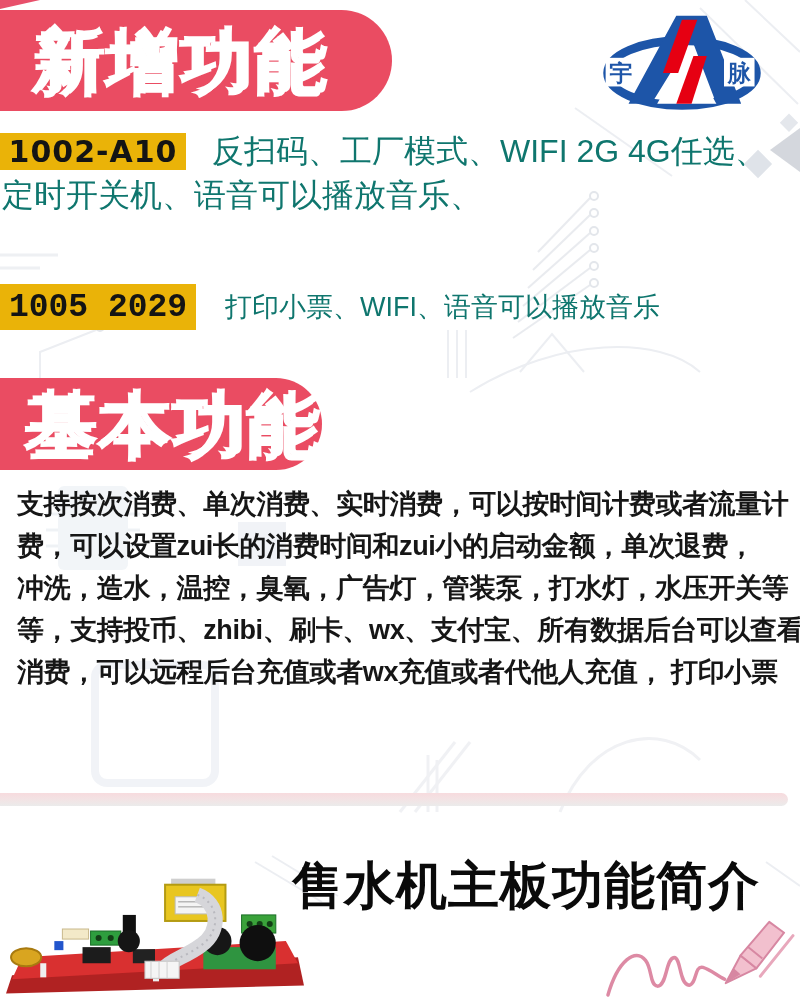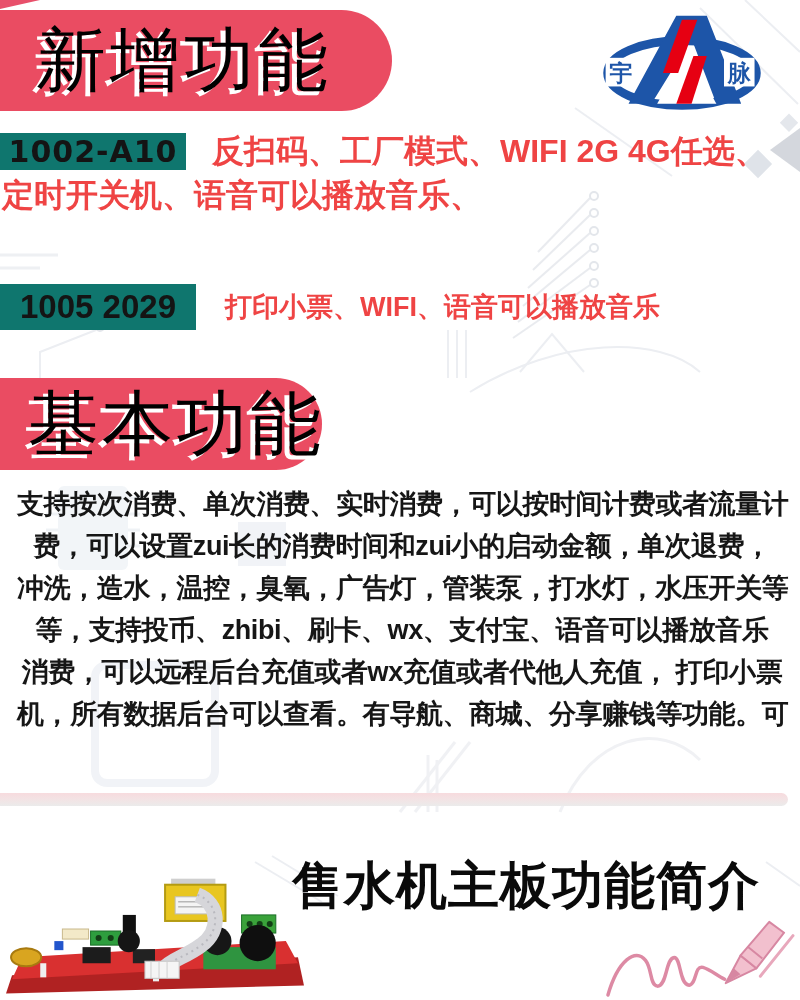--- a/index.html
+++ b/index.html
@@ -8,56 +8,56 @@
     background:#ffffff;
     font-family:"Liberation Sans","DejaVu Sans",sans-serif;
     color:#121212;
   }
   .layer{position:absolute;left:0;top:0;width:800px;height:1000px;}
   #bg-decor{z-index:0;pointer-events:none;}
   .content{position:absolute;z-index:1;}
 
   
   .banner{
-    position:absolute;left:0;background:#ea4c62;color:#000000;
-    display:flex;align-items:center;font-weight:400;
+    position:absolute;left:0;background:#ea4c62;color:#ffffff;
+    display:flex;align-items:center;font-weight:700;
   }
   .banner .banner-text{
     text-shadow:-5px 4px 0 #ffffff;letter-spacing:4px;white-space:nowrap;
   }
   #banner-new{top:10px;width:392px;height:101px;border-radius:0 56px 56px 0;}
   #banner-new .banner-text{font-size:70px;margin-left:36px;}
   #banner-basic{top:378px;width:322px;height:92px;border-radius:0 46px 46px 0;}
   #banner-basic .banner-text{font-size:71px;margin-left:28px;letter-spacing:3px;}
   #corner-wedge{
     position:absolute;left:0;top:0;width:40px;height:9px;background:#e8506b;
     clip-path:polygon(0 0,100% 0,0 100%);z-index:1;
   }
 
   
   .model-label{
-    background:#0f766e;color:#141414;font-weight:bold;
+    background:#eab308;color:#141414;font-weight:bold;
     display:flex;align-items:center;justify-content:center;white-space:nowrap;
   }
   #sec-1002{left:0;top:133px;width:800px;}
   #sec-1002 .row{display:flex;align-items:flex-start;}
   #label-1002{width:186px;height:37px;font-size:30px;font-family:"DejaVu Sans",sans-serif;letter-spacing:1px;}
-  .feature-text{font-size:32px;font-weight:bold;white-space:nowrap;line-height:40px;color:#ef4444;}
+  .feature-text{font-size:32px;font-weight:normal;white-space:nowrap;line-height:40px;color:#0f766e;}
   #sec-1002 .line1{margin-left:26px;margin-top:-2px;}
   #sec-1002 .line2{margin-left:2px;margin-top:4px;}
   #sec-1005{left:0;top:284px;width:800px;display:flex;align-items:center;}
-  #label-1005{width:196px;height:46px;font-size:33px;font-family:Liberation Sans, sans-serif;}
+  #label-1005{width:196px;height:46px;font-size:33px;font-family:Liberation Mono, monospace;}
   #sec-1005 .line1{margin-left:29px;font-size:27px;}
 
   
   #basic-paragraph{
     position:absolute;left:17px;top:483px;width:770px;z-index:1;
     font-size:27px;font-weight:bold;color:#161616;
   }
-  #basic-paragraph .pline{white-space:nowrap;height:42px;line-height:42px;letter-spacing:-0.4px;text-align:center;}
+  #basic-paragraph .pline{white-space:nowrap;height:42px;line-height:42px;letter-spacing:-0.4px;}
 
   
   #divider{
     position:absolute;left:0;top:793px;width:788px;height:13px;z-index:1;
     background:linear-gradient(180deg,#f7dbde 0%,#f2e4e5 55%,#ebebeb 100%);
     border-radius:0 8px 8px 0;
   }
 
   
   #footer-title{
@@ -171,23 +171,22 @@
 </div>
 
 <div class="banner content" id="banner-basic">
   <span class="banner-text">基本功能</span>
 </div>
 
 <div id="basic-paragraph">
   <div class="pline">支持按次消费、单次消费、实时消费，可以按时间计费或者流量计</div>
   <div class="pline">费，可以设置zui长的消费时间和zui小的启动金额，单次退费，</div>
   <div class="pline">冲洗，造水，温控，臭氧，广告灯，管装泵，打水灯，水压开关等</div>
-  <div class="pline">等，支持投币、zhibi、刷卡、wx、支付宝、语音可以播放音乐</div>
+  <div class="pline">等，支持投币、zhibi、刷卡、wx、支付宝、所有数据后台可以查看</div>
   <div class="pline">消费，可以远程后台充值或者wx充值或者代他人充值， 打印小票</div>
-  <div class="pline">机，所有数据后台可以查看。有导航、商城、分享赚钱等功能。可</div>
 </div>
 
 <div id="divider"></div>
 
 <svg id="pcb-photo" width="302" height="142" viewBox="0 0 300 140" xmlns="http://www.w3.org/2000/svg">
   <polygon points="8,118 292,100 298,128 2,136" fill="#b02222"></polygon>
   <polygon points="18,100 280,84 292,106 8,122" fill="#d93030"></polygon>
   <ellipse cx="22" cy="100" rx="15" ry="9" fill="#d9a520" stroke="#a87a10" stroke-width="2"></ellipse>
   <rect x="36" y="106" width="6" height="14" fill="#efefef"></rect>
   <rect x="148" y="110" width="6" height="14" fill="#efefef"></rect>

